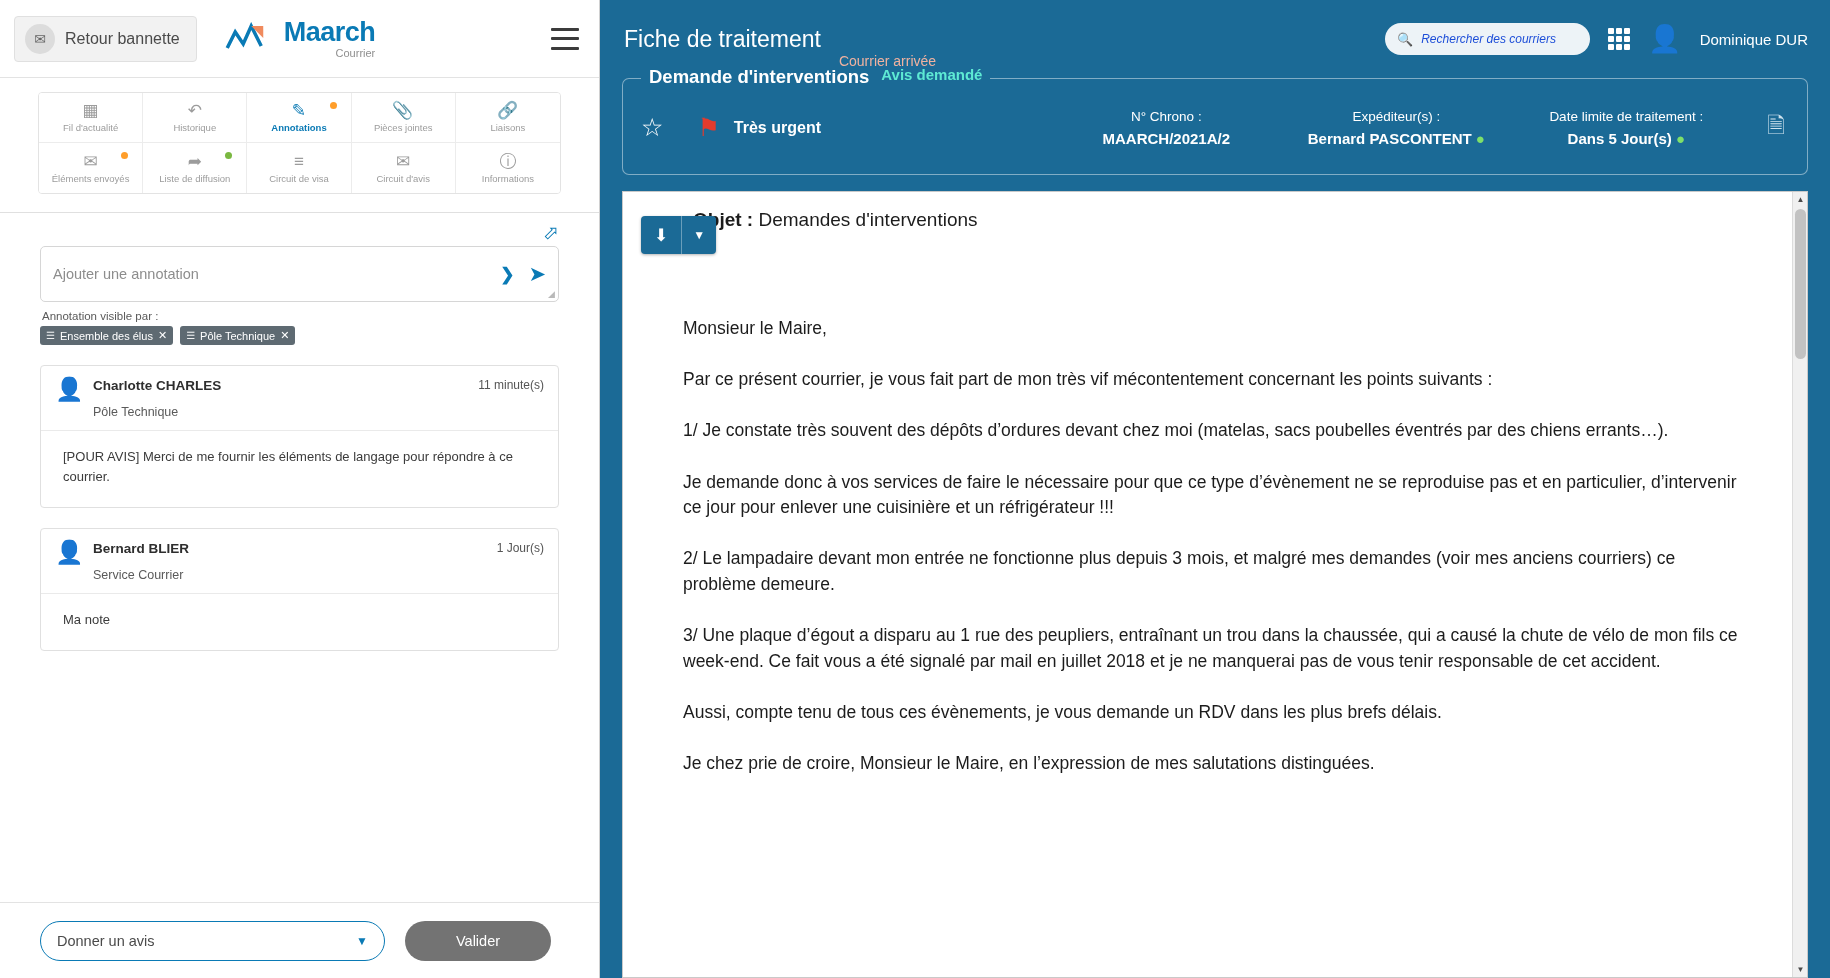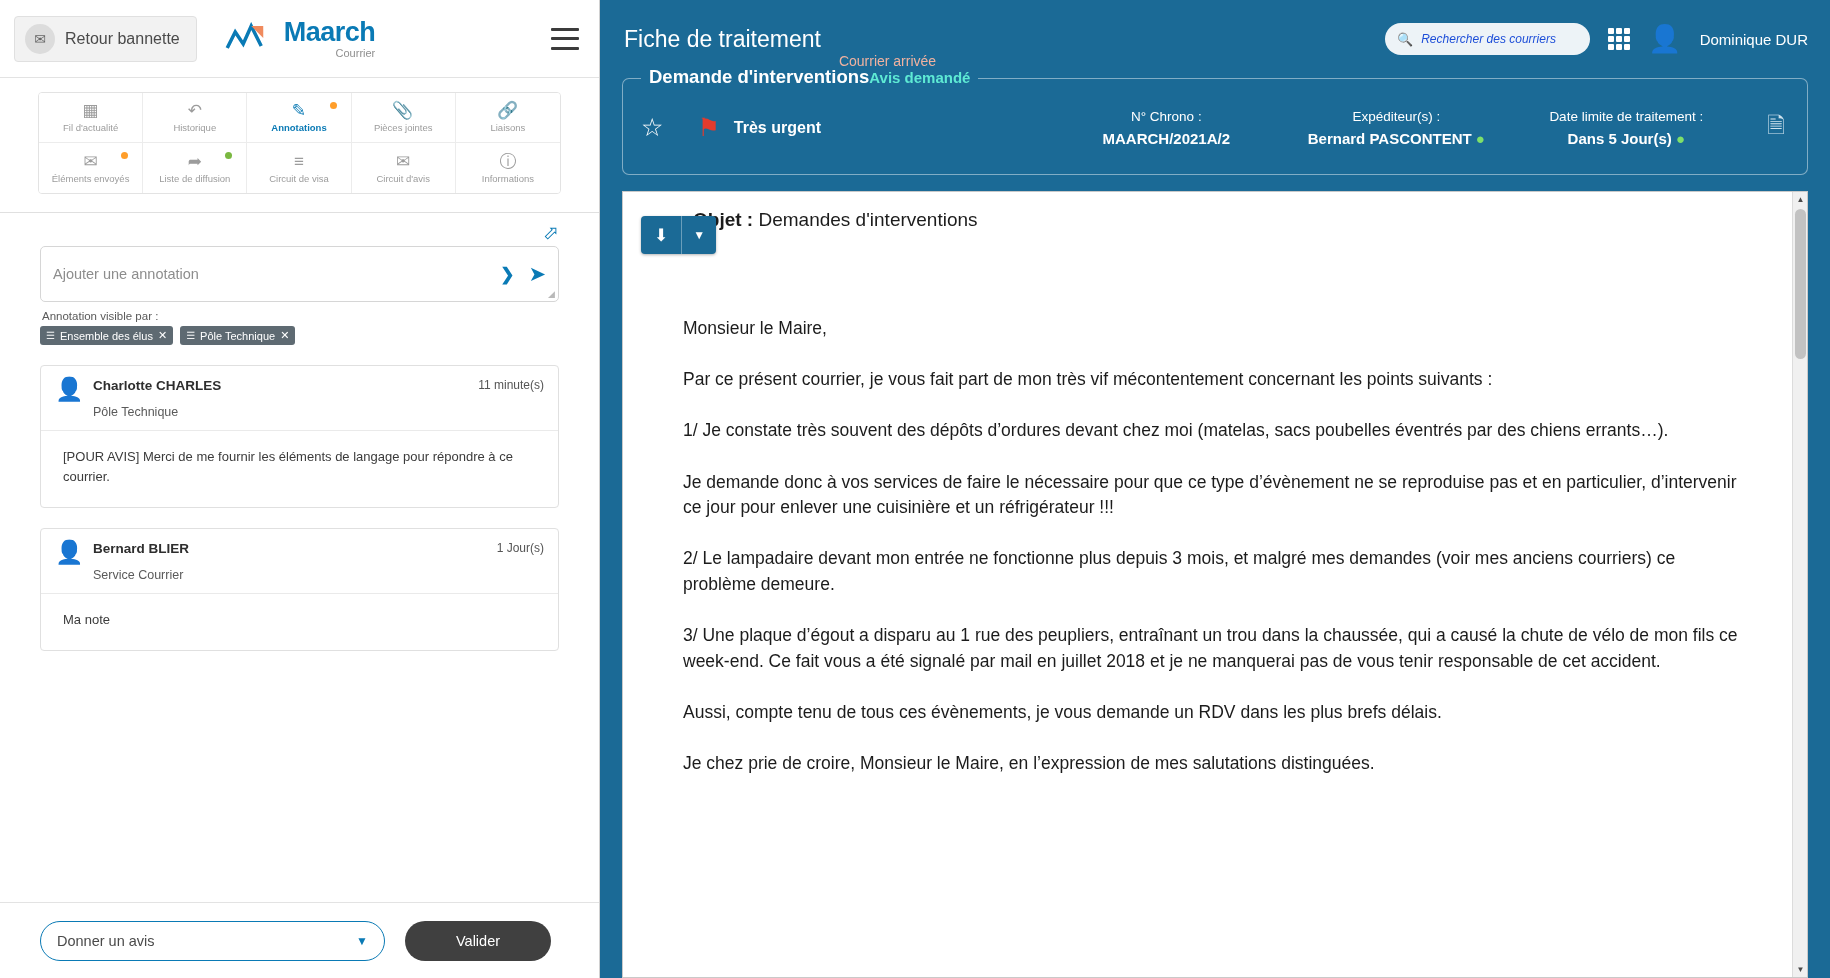--- a/index.html
+++ b/index.html
@@ -232,21 +232,21 @@
     justify-content: space-between;
     padding: 0 16px;
     font-size: 14.5px;
     color: #4a4a4a;
     cursor: pointer;
     max-width: 345px;
   }
   .select-box .caret { color: #0a7ab5; font-size: 12px; }
   .validate-btn {
     width: 146px; height: 40px;
-    background: #404040;
+    background: #737373;
     color: #fff;
     border: none;
     border-radius: 20px;
     font-size: 14.5px;
     cursor: pointer;
     font-family: "Liberation Sans", sans-serif;
   }
 
   
   .right-panel {
@@ -290,21 +290,21 @@
     border: 1px solid rgba(255,255,255,0.45);
     border-radius: 7px;
     position: relative;
     height: 97px;
   }
   .card-legend {
     position: absolute;
     top: -13px; left: 18px;
     background: #1b6a96;
     padding: 0 8px;
-    display: flex; align-items: center; 
+    display: flex; align-items: flex-start; gap: 12px;
   }
   .card-legend .t1 { font-size: 18.5px; color: #fff; font-weight: bold; }
   .card-legend .t2 { font-size: 15px; color: #5eead4; font-weight: bold; }
 
   .card-row {
     display: flex;
     align-items: center;
     height: 97px;
     padding: 0 22px 0 18px;
     color: #fff;

